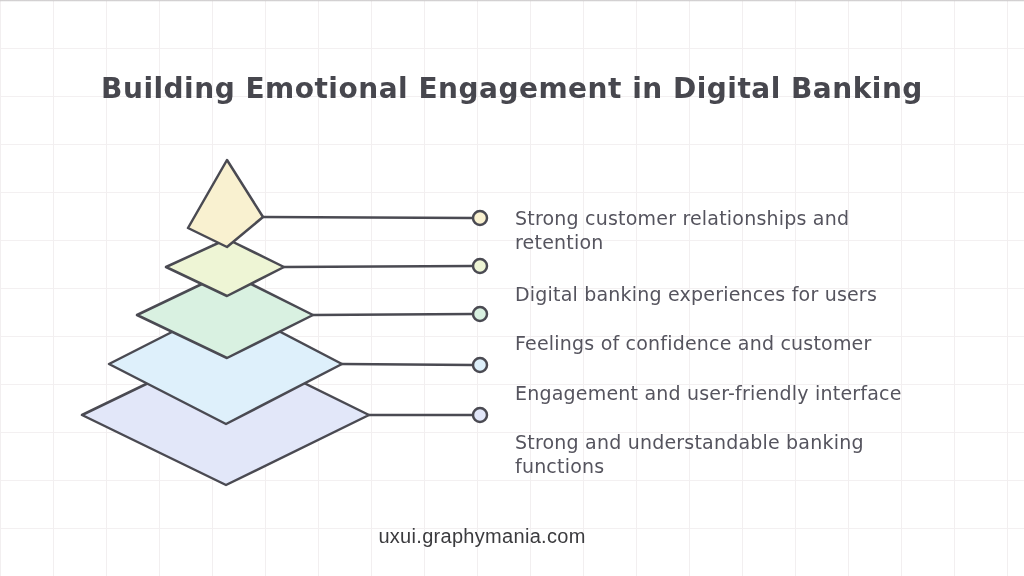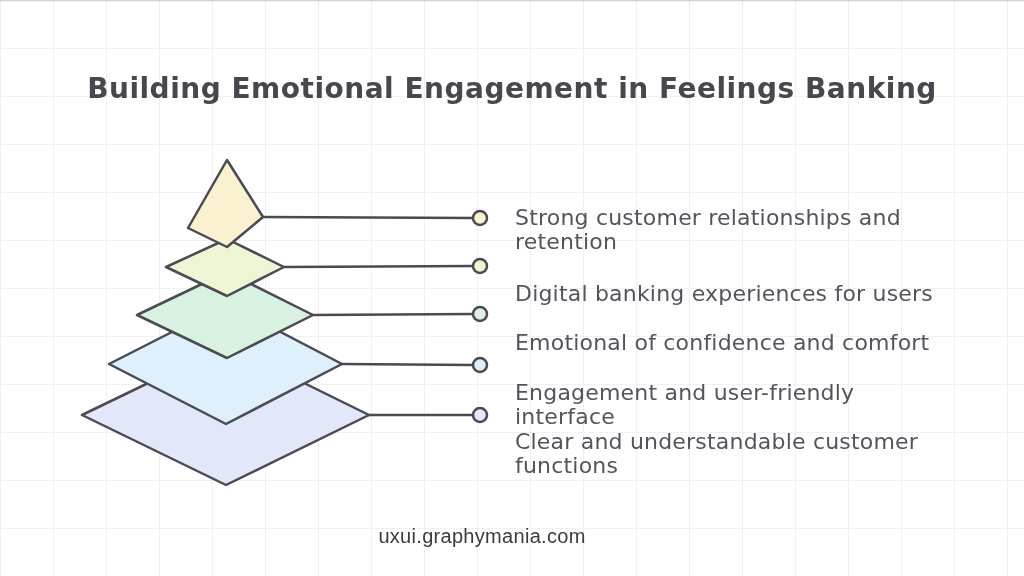--- a/index.html
+++ b/index.html
@@ -26,21 +26,21 @@
     letter-spacing: 0.5px;
     color: #47474e;
   }
   .diagram-svg {
     position: absolute; top: 0; left: 0;
   }
   .level-label {
     position: absolute;
     left: 515px;
     width: 420px;
-    font-size: 22px;
+    font-size: 19px;
     line-height: 24px;
     color: #55545e;
     white-space: pre-line;
     letter-spacing: 0.2px;
   }
   .label-1 { top: 206px; }
   .label-2 { top: 282px; }
   .label-3 { top: 331px; }
   .label-4 { top: 381px; }
   .label-5 { top: 430px; }
@@ -53,21 +53,21 @@
     font-weight: 500;
     letter-spacing: 0.3px;
     color: #3b3b3e;
   }
 </style>
 </head>
 <body>
 
 <div class="top-edge"></div>
 
-<h1 class="title">Building Emotional Engagement in Feelings Banking</h1>
+<h1 class="title">Building Emotional Engagement in Digital Banking</h1>
 
 <svg class="diagram-svg" width="1024" height="576" viewBox="0 0 1024 576">
   <g stroke="#4a4a52" stroke-width="2.5" stroke-linejoin="round" stroke-linecap="round">
 
     <polygon points="227,345 369,415 226,485 82,415" fill="#e2e7f9"></polygon>
 
     <polygon points="227,304 342,364 226,424 109,364" fill="#def0fb"></polygon>
 
     <polygon points="227,272 313,315 227,358 137,315" fill="#d9f1e1"></polygon>
 
@@ -85,18 +85,18 @@
     <circle cx="480" cy="266" r="7" fill="#eef5d5"></circle>
     <circle cx="480" cy="314" r="7" fill="#d9f1e1"></circle>
     <circle cx="480" cy="365" r="7" fill="#def0fb"></circle>
     <circle cx="480" cy="415" r="7" fill="#e2e7f9"></circle>
   </g>
 </svg>
 
 <div class="level-label label-1">Strong customer relationships and
 retention</div>
 <div class="level-label label-2">Digital banking experiences for users</div>
-<div class="level-label label-3">Emotional of confidence and comfort</div>
+<div class="level-label label-3">Feelings of confidence and customer</div>
 <div class="level-label label-4">Engagement and user-friendly interface</div>
-<div class="level-label label-5">Clear and understandable customer
+<div class="level-label label-5">Strong and understandable banking
 functions</div>
 
 <div class="footer">uxui.graphymania.com</div>
 
 </body></html>

